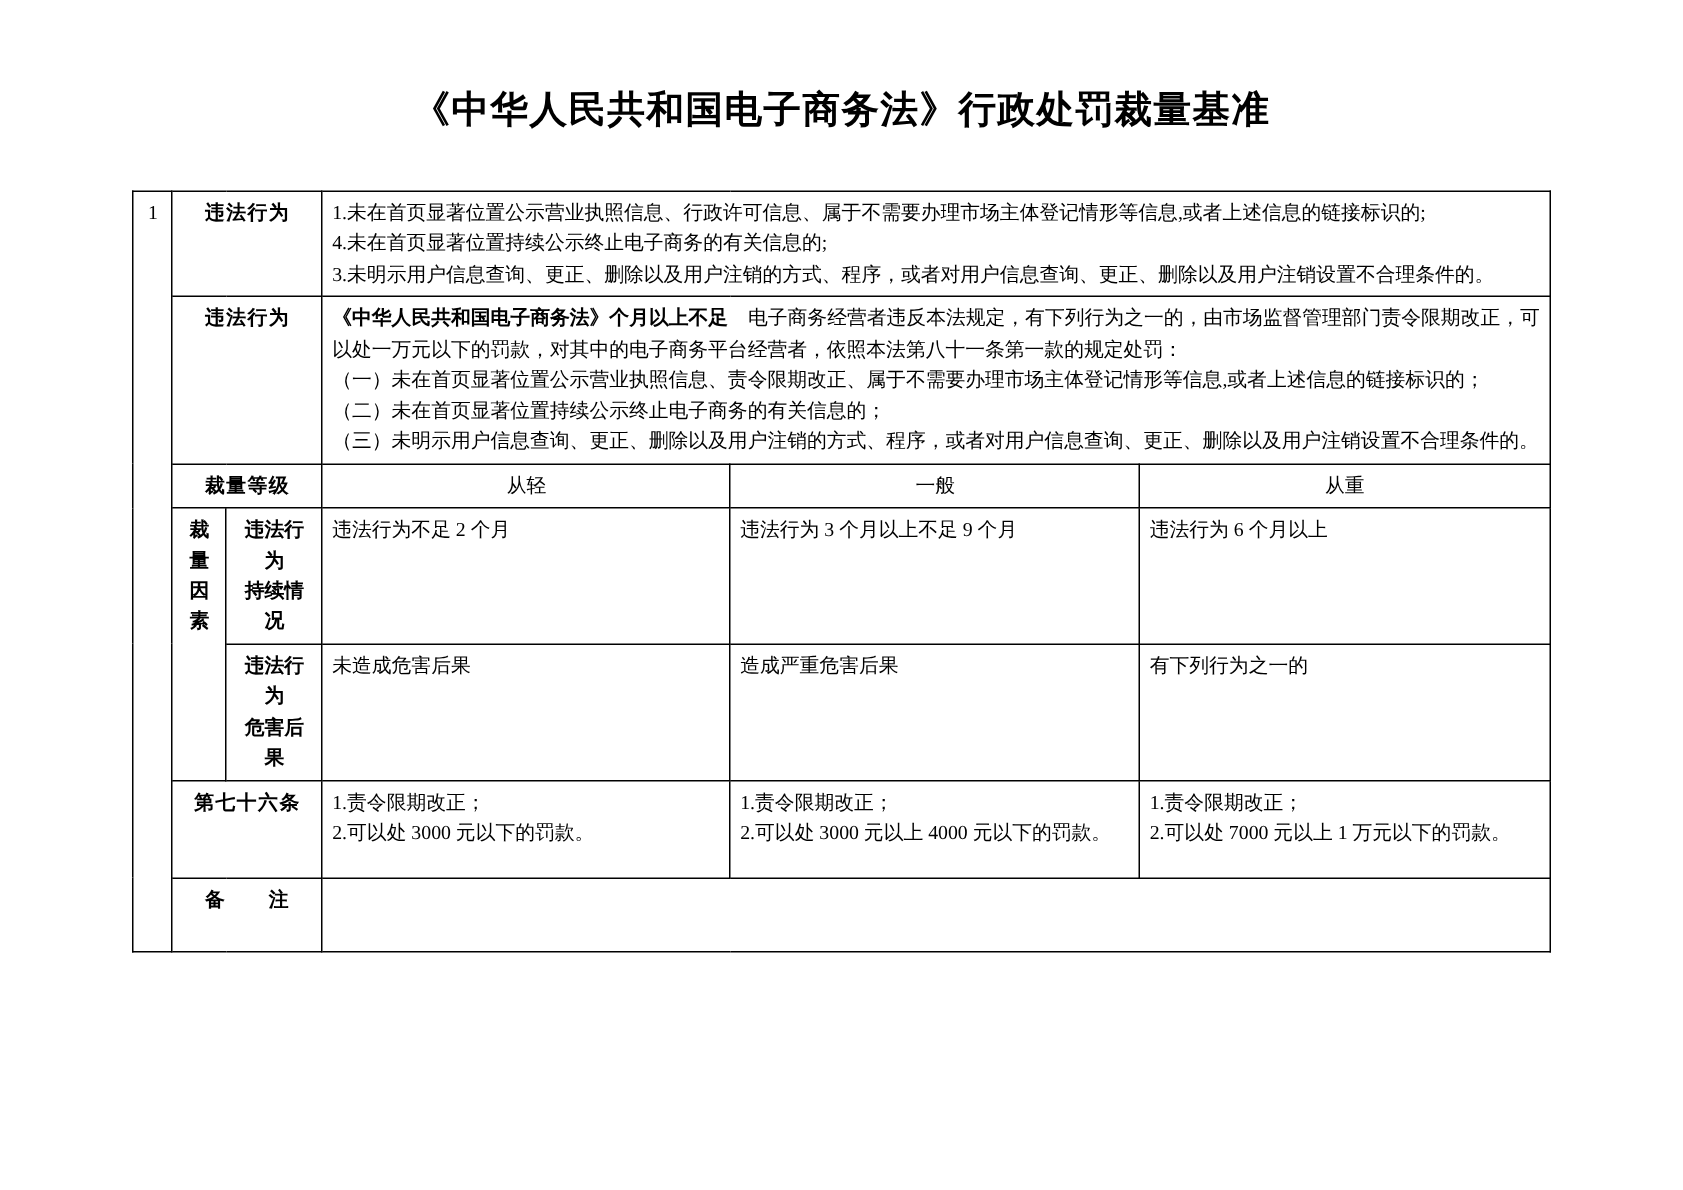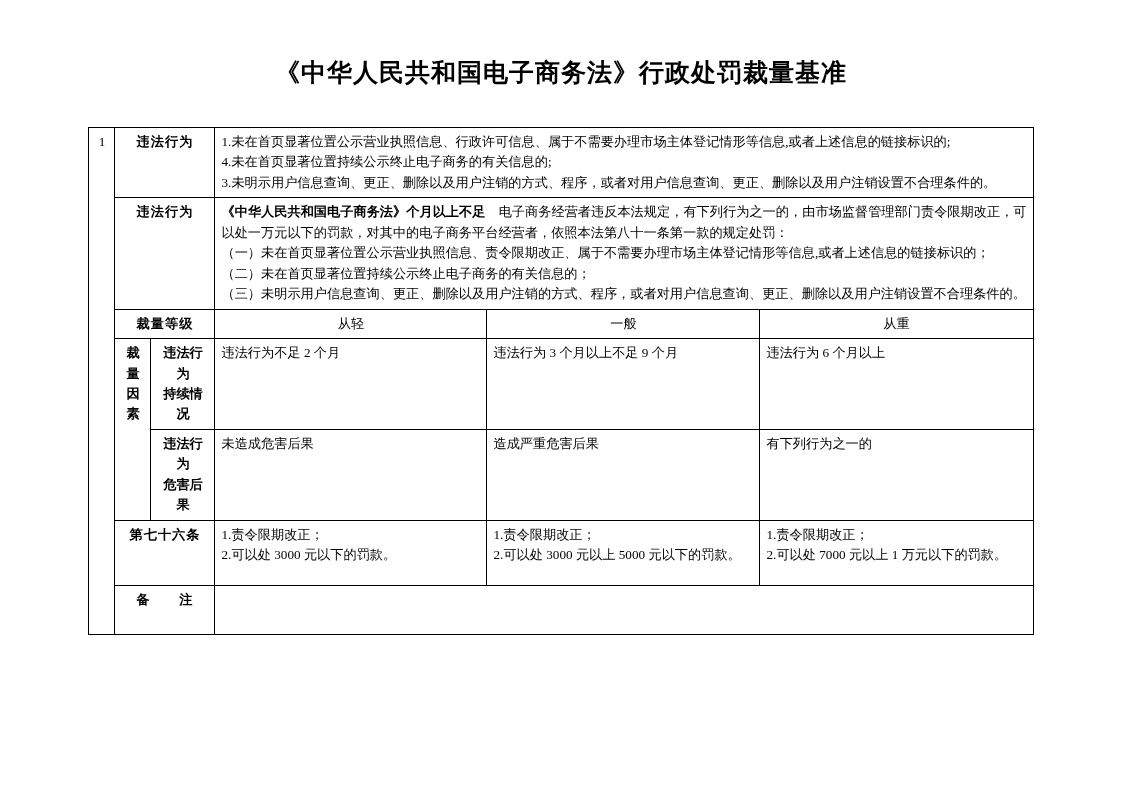--- a/index.html
+++ b/index.html
@@ -160,21 +160,21 @@
       </tr>
 
       <tr>
         <td class="label" colspan="2" style="height:56px">第七十六条</td>
         <td class="cell">
           <p class="para">1.责令限期改正；</p>
           <p class="para">2.可以处 3000 元以下的罚款。</p>
         </td>
         <td class="cell">
           <p class="para">1.责令限期改正；</p>
-          <p class="para">2.可以处 3000 元以上 5000 元以下的罚款。</p>
+          <p class="para">2.可以处 3000 元以上 4000 元以下的罚款。</p>
         </td>
         <td class="cell">
           <p class="para">1.责令限期改正；</p>
           <p class="para">2.可以处 7000 元以上 1 万元以下的罚款。</p>
         </td>
       </tr>
 
       <tr>
         <td class="label" colspan="2" style="height:40px">备　　注</td>
         <td class="cell" colspan="3"></td>

